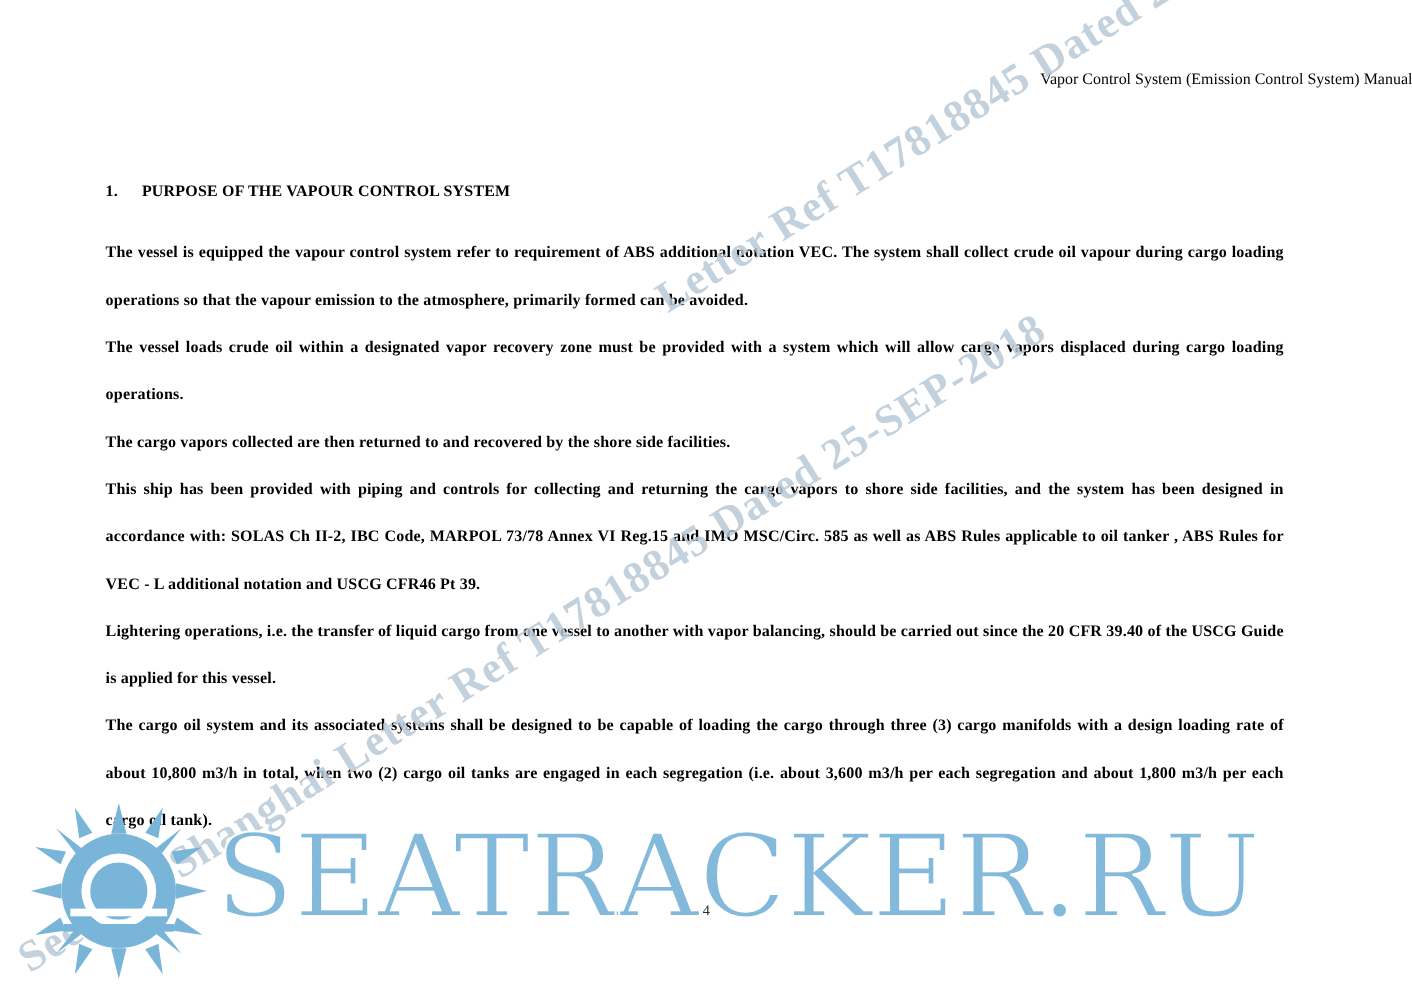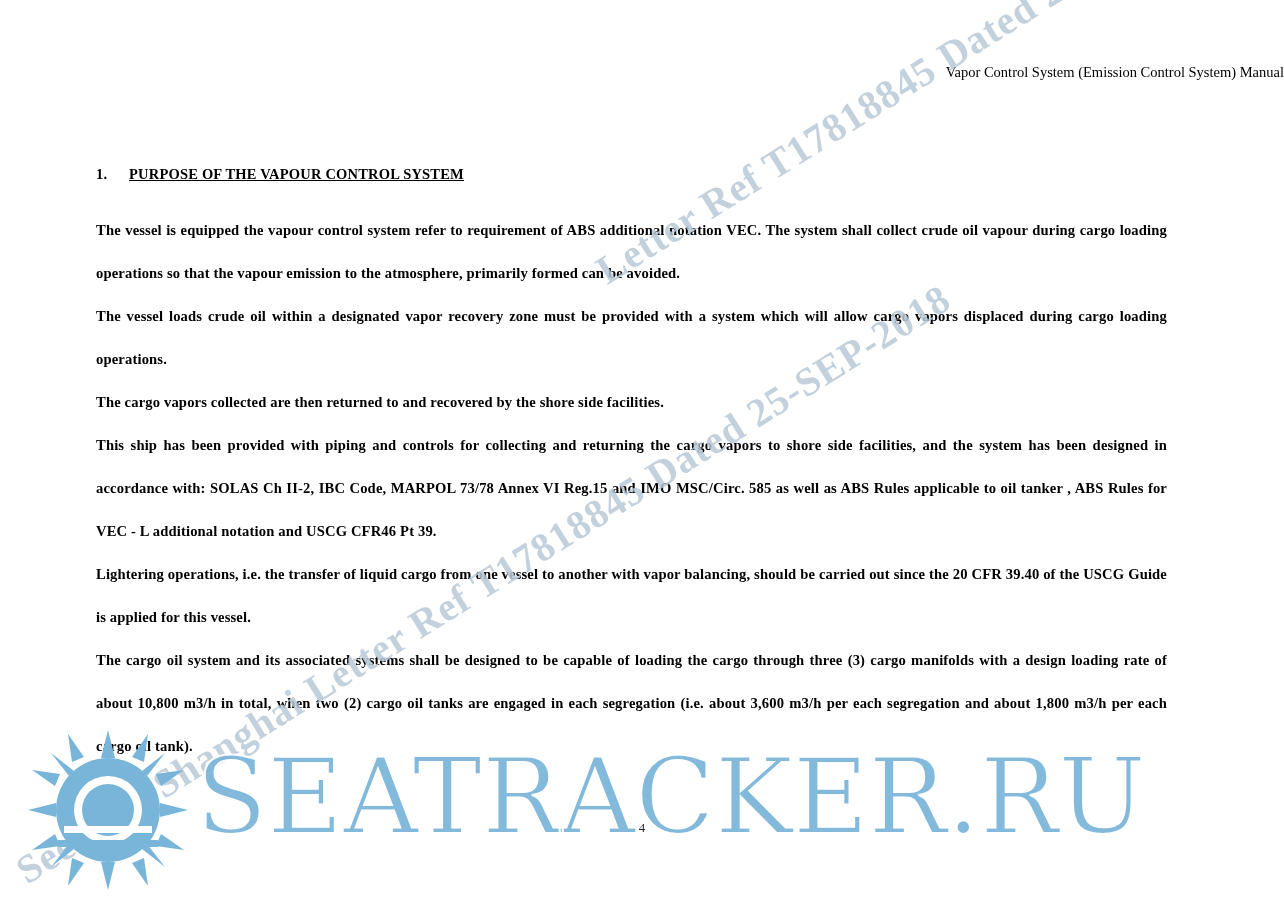--- a/index.html
+++ b/index.html
@@ -51,21 +51,20 @@
     font-size: 14.5px;
     color: #000;
     margin-bottom: 26px;
     letter-spacing: 0.2px;
   }
   .section-title .num {
     display: inline-block;
     width: 33px;
   }
   .section-title .txt {
-    text-decoration: underline;
   }
   p.para {
     font-weight: bold;
     font-size: 14.6px;
     line-height: 43px;
     margin: 0 11px 0 0;
     text-align: justify;
     text-justify: inter-word;
     color: #000;
     letter-spacing: 0.15px;

